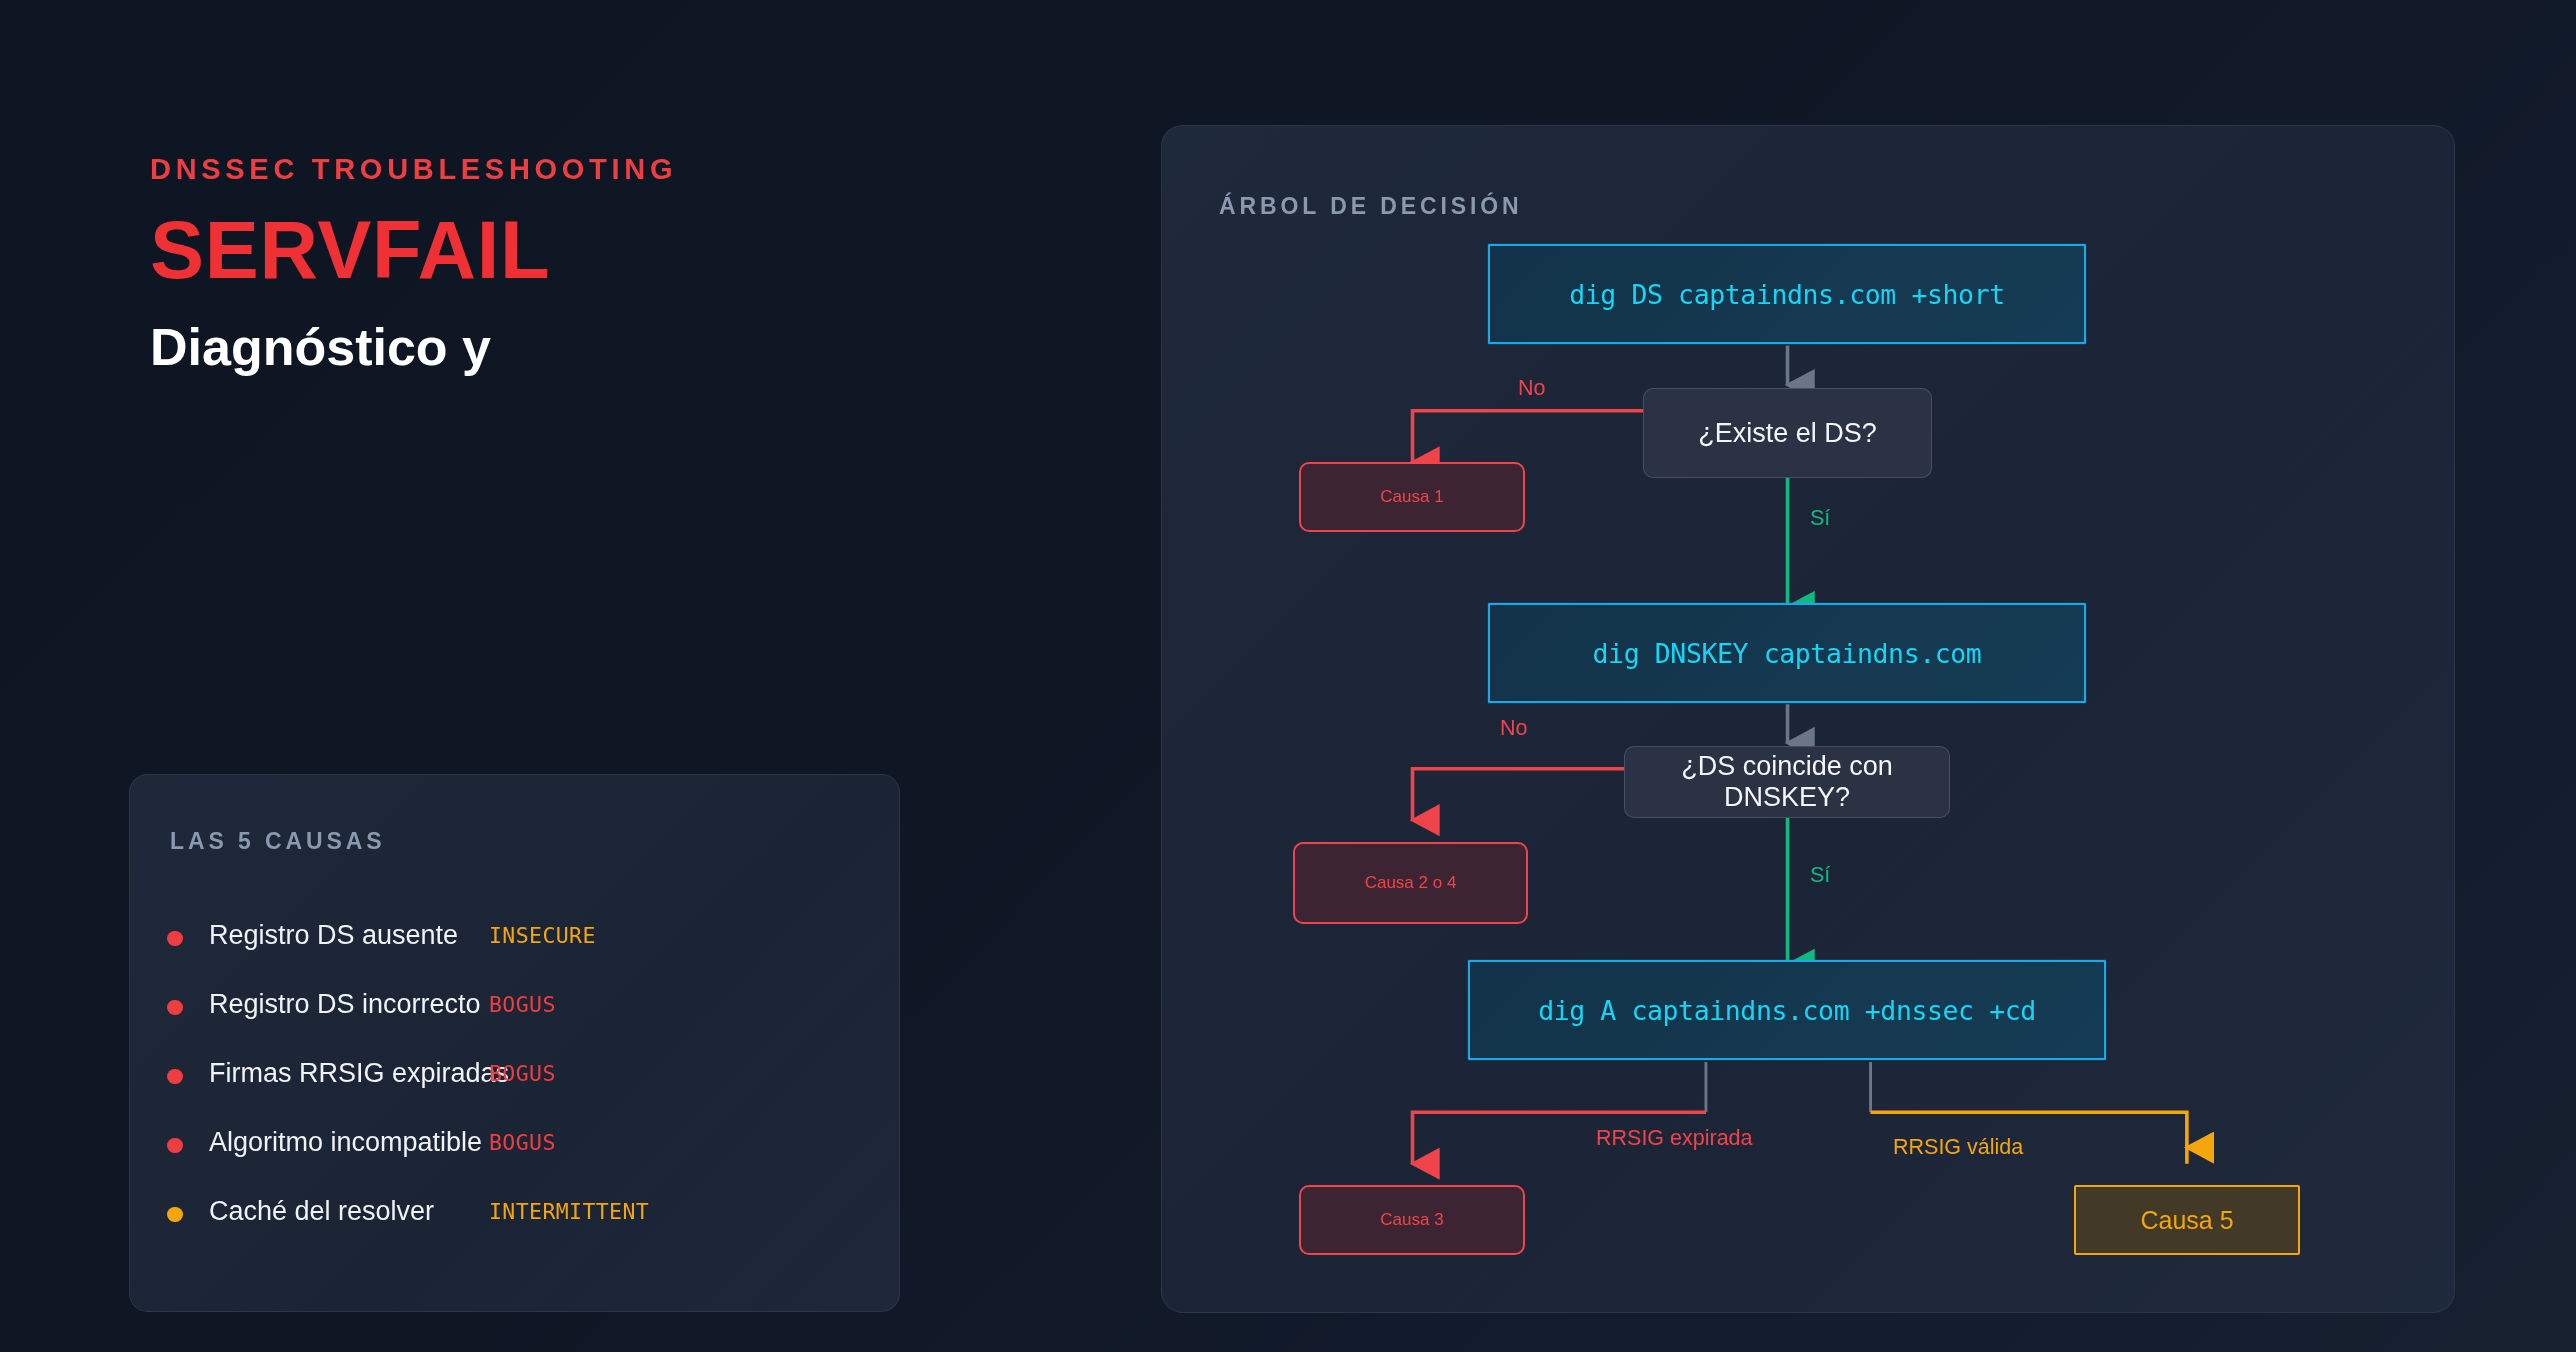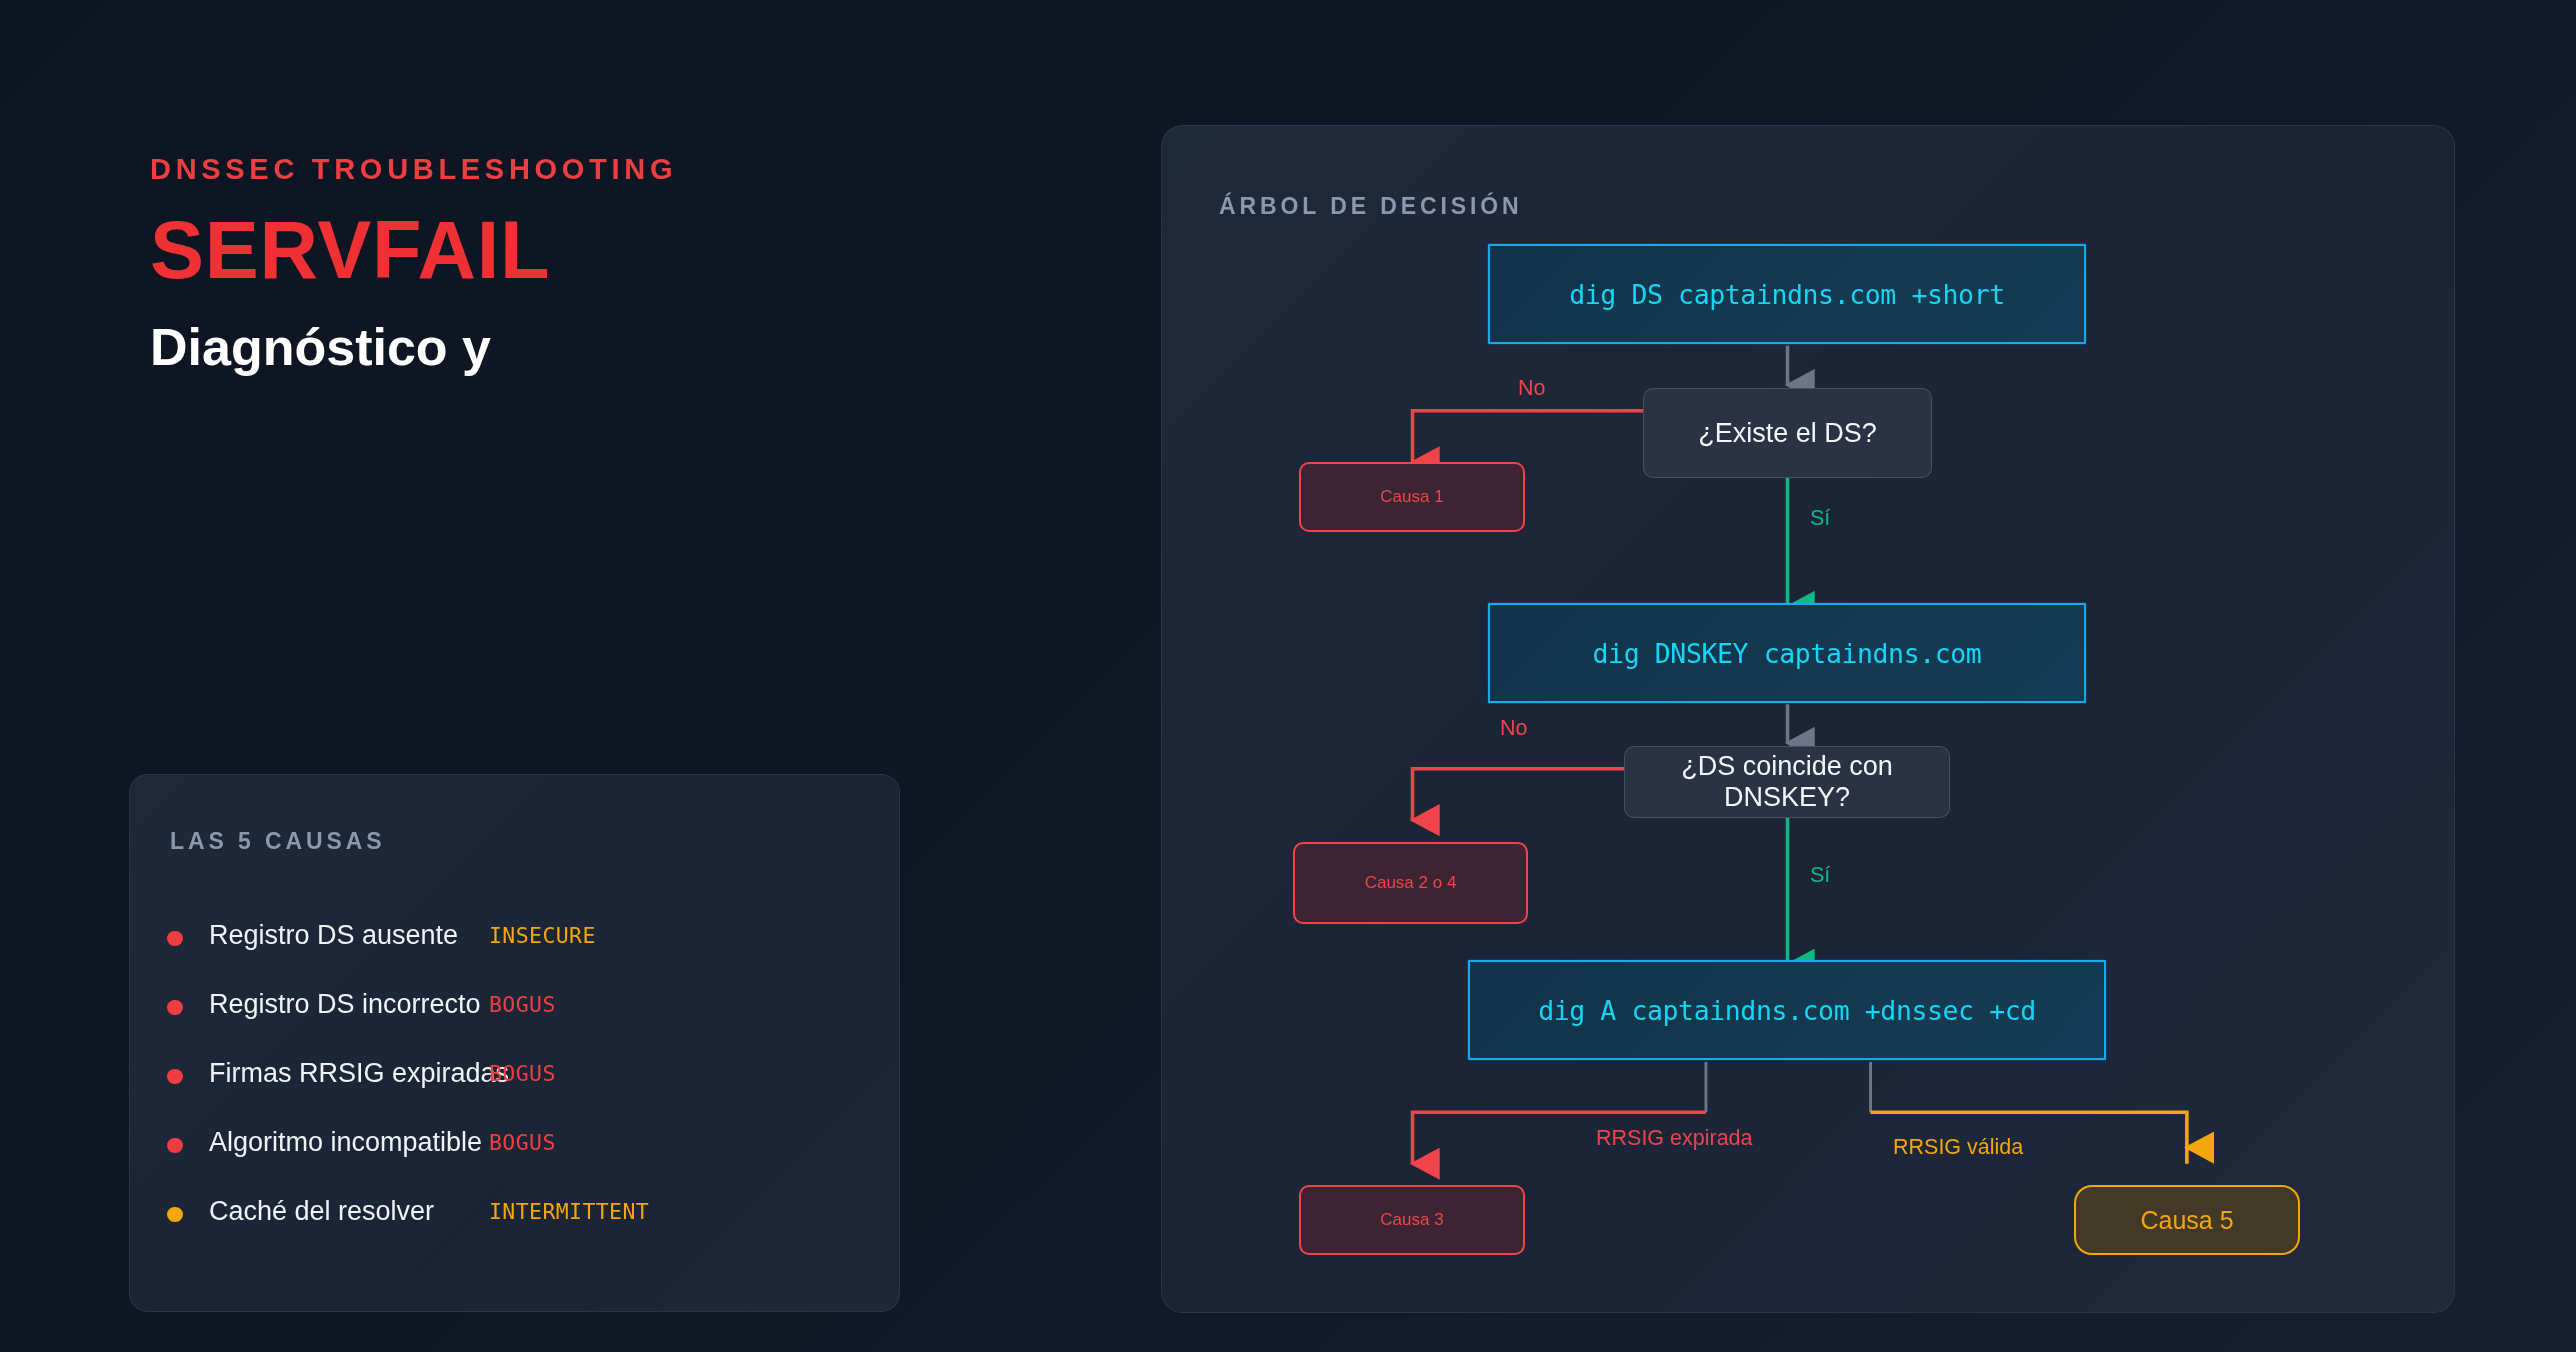--- a/index.html
+++ b/index.html
@@ -171,21 +171,21 @@
     color:#f0444a;
     font-size:17px;
     border-radius:10px;
   }
 
   .node-cause-amber {
     background:#423a27;
     border:2.1px solid #f5a60b;
     color:#f5a60b;
     font-size:25px;
-    border-radius:18px;
+    border-radius:2px;
   }
 
   .edge-label {
     position:absolute;
     font-size:21.5px;
     white-space:nowrap;
   }
   .lbl-no   { color:#f0444a; }
   .lbl-si   { color:#10b981; }
   .lbl-red  { color:#f0444a; }

